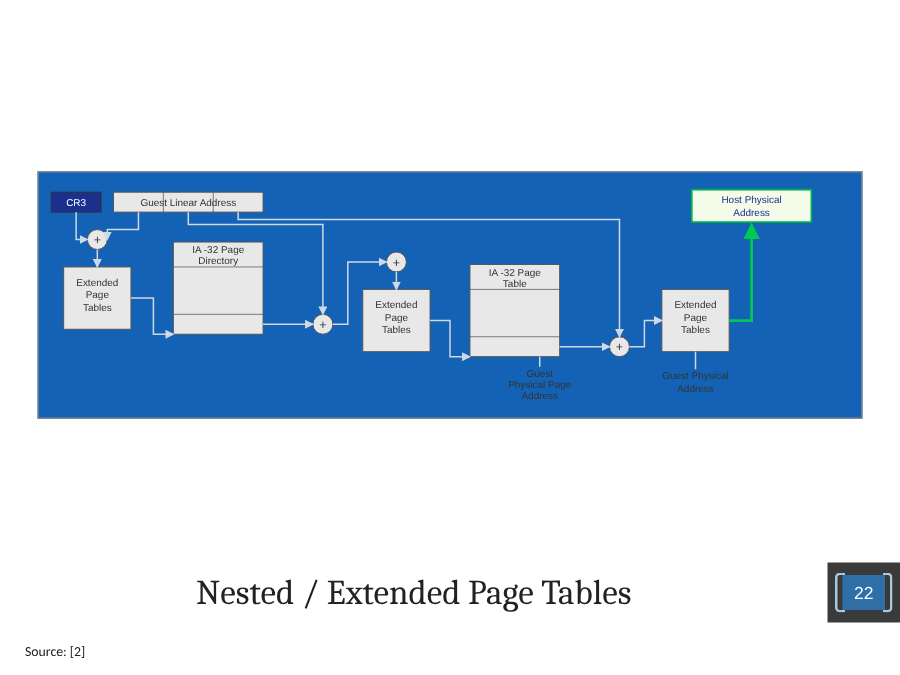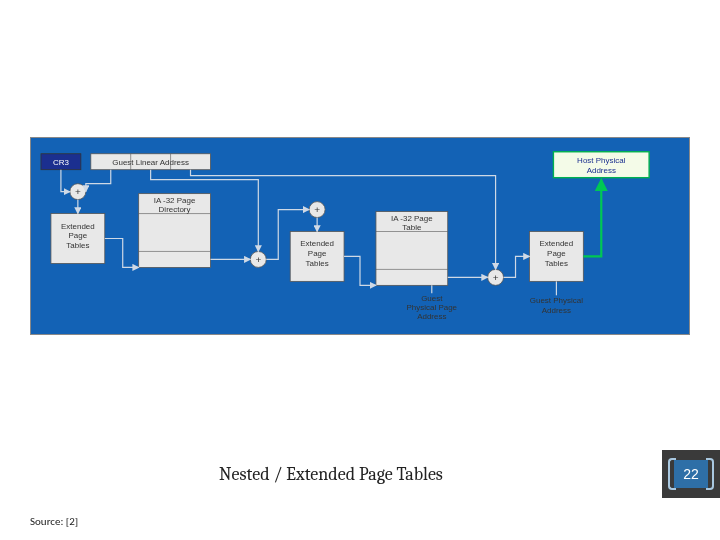--- a/index.html
+++ b/index.html
@@ -38,21 +38,21 @@
     bottom: 42px;
     width: 720px;
     height: 48px;
     display: flex;
     align-items: center;
   }
   .title-text {
     flex: 1;
     text-align: center;
     font-family: Cambria, Georgia, serif;
-    font-size: 18px;
+    font-size: 28px;
     color: #222;
   }
   .pagenum-block {
     width: 58px;
     height: 48px;
     background: #3a3a3a;
     display: flex;
     align-items: center;
     justify-content: center;
   }
@@ -75,21 +75,21 @@
     top: -2px; bottom: -2px;
     width: 6px;
     border-top: 2px solid #a9c8e0;
     border-bottom: 2px solid #a9c8e0;
   }
   .pagenum-pill::before { left: -6px; border-left: 2px solid #a9c8e0; border-radius: 4px 0 0 4px; }
   .pagenum-pill::after  { right: -6px; border-right: 2px solid #a9c8e0; border-radius: 0 4px 4px 0; }
 
   .source-note {
     position: absolute;
-    left: 30px;
+    left: 20px;
     bottom: 12px;
     font-family: Calibri, Arial, sans-serif;
     font-size: 11px;
     color: #222;
   }
 </style>
 </head>
 <body>
 
 <div class="diagram-frame">

